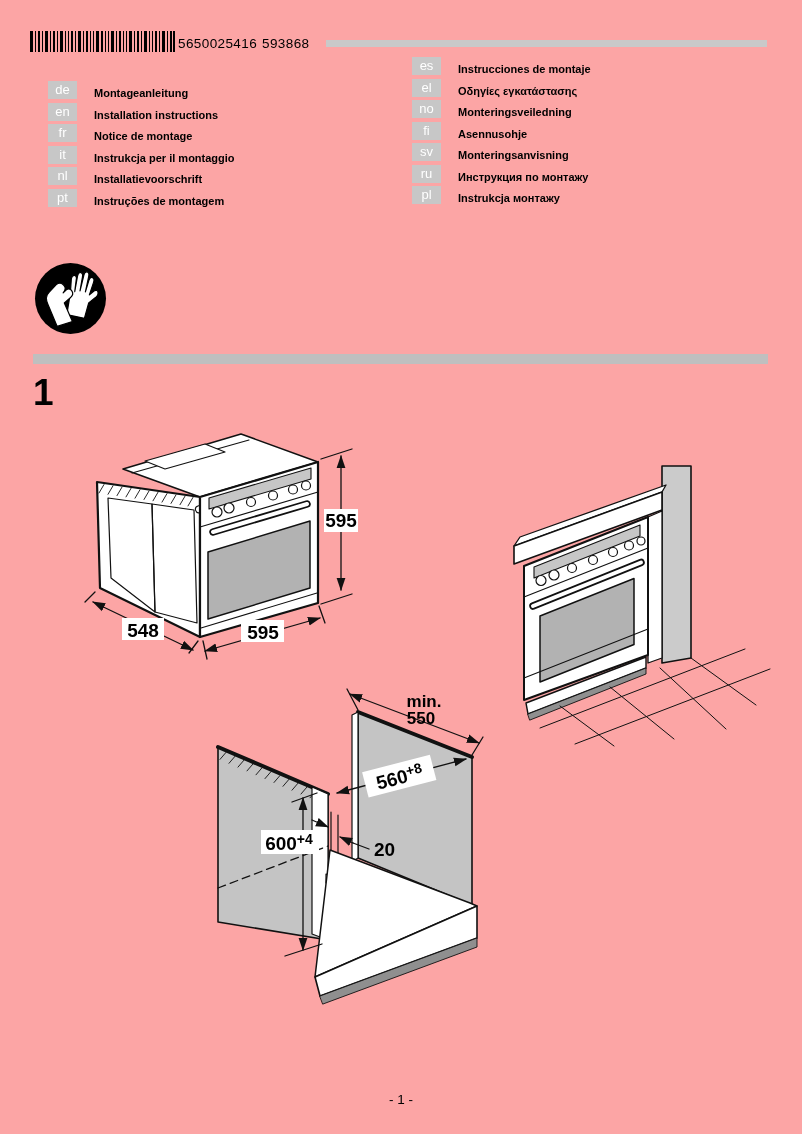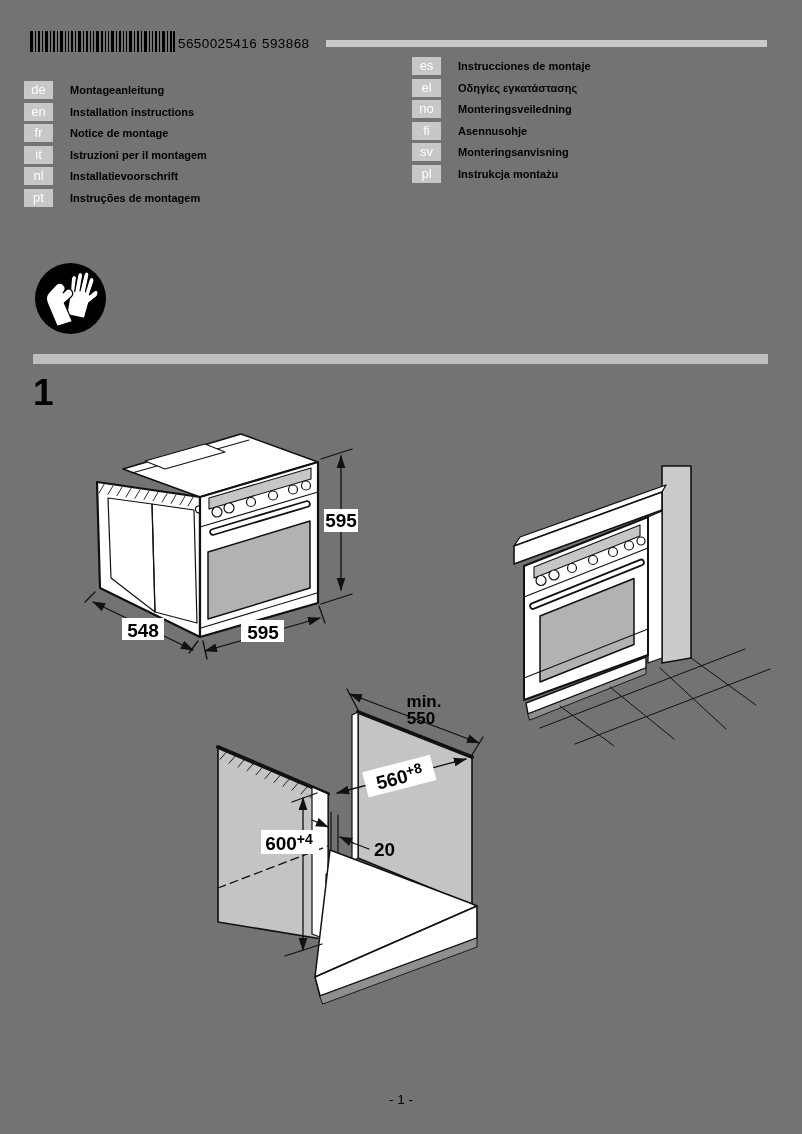--- a/index.html
+++ b/index.html
@@ -1,24 +1,24 @@
 <!DOCTYPE html>
 <html><head>
 <meta charset="utf-8">
 <style>
   html,body{margin:0;padding:0;background:#fff;}
-  .page{position:relative;width:802px;height:1134px;background:#737373;overflow:hidden;
+  .page{position:relative;width:802px;height:1134px;background:#fca5a5;overflow:hidden;
         font-family:"Liberation Sans",sans-serif;color:#000;}
   .abs{position:absolute;}
   .barcode-num{position:absolute;top:36px;font-size:13.5px;letter-spacing:.4px;}
   .top-gray-bar{position:absolute;left:326px;top:40px;width:441px;height:7px;background:#c9c9c9;}
   .lang-col{position:absolute;display:flex;flex-direction:column;gap:3.5px;}
-  .lang-col.left{left:24px;top:81px;}
+  .lang-col.left{left:48px;top:81px;}
   .lang-col.right{left:412px;top:57px;}
-  .lang-row{display:flex;align-items:center;height:18px;}
+  .lang-row{display:flex;align-items:flex-end;height:18px;}
   .chip{display:inline-block;width:29px;height:18px;background:#c7c7c7;color:#fff;
         font-size:13px;line-height:18px;text-align:center;flex:0 0 29px;}
   .lang-label{margin-left:17px;font-weight:bold;font-size:11px;white-space:nowrap;}
   .divider{position:absolute;left:33px;top:354px;width:735px;height:10px;background:#bfbfbf;}
   .fig-number{position:absolute;left:33px;top:372px;font-size:37px;font-weight:bold;}
   .footer{position:absolute;left:0;top:1092px;width:100%;text-align:center;font-size:13.5px;}
   svg text{font-family:"Liberation Sans",sans-serif;}
   .dimtxt{font-size:19px;font-weight:bold;}
   .dimtxt-sm{font-size:17px;font-weight:bold;}
   .suptxt{font-size:14px;font-weight:bold;}
@@ -43,21 +43,21 @@
     <div class="lang-row">
         <span class="chip">en</span>
         <span class="lang-label">Installation instructions</span>
       </div>
     <div class="lang-row">
         <span class="chip">fr</span>
         <span class="lang-label">Notice de montage</span>
       </div>
     <div class="lang-row">
         <span class="chip">it</span>
-        <span class="lang-label">Istruzioni per il montagem</span>
+        <span class="lang-label">Instrukcja per il montaggio</span>
       </div>
     <div class="lang-row">
         <span class="chip">nl</span>
         <span class="lang-label">Installatievoorschrift</span>
       </div>
     <div class="lang-row">
         <span class="chip">pt</span>
         <span class="lang-label">Instruções de montagem</span>
       </div>
   </div>
@@ -77,22 +77,26 @@
       </div>
     <div class="lang-row">
         <span class="chip">fi</span>
         <span class="lang-label">Asennusohje</span>
       </div>
     <div class="lang-row">
         <span class="chip">sv</span>
         <span class="lang-label">Monteringsanvisning</span>
       </div>
     <div class="lang-row">
+        <span class="chip">ru</span>
+        <span class="lang-label">Инструкция по монтажу</span>
+      </div>
+    <div class="lang-row">
         <span class="chip">pl</span>
-        <span class="lang-label">Instrukcja montażu</span>
+        <span class="lang-label">Instrukcja монтажу</span>
       </div>
   </div>
 
   <svg class="abs" style="left:0;top:0;" width="140" height="360" viewBox="0 0 140 360">
     <circle cx="70.5" cy="298.5" r="35.5" fill="#000"></circle>
     <g transform="translate(81,291) rotate(12)" fill="#fff" stroke="#000" stroke-width="1.2" stroke-linejoin="round">
       <path d="M -9,26 L -10,4 L -12,-10 Q -12,-14 -9.5,-14 Q -7,-14 -7,-10 L -6,2
                L -6.5,-14 Q -6.5,-18 -4,-18 Q -1.5,-18 -1.5,-14 L -1,0
                L -0.5,-16 Q -0.5,-20 2,-20 Q 4.5,-20 4.5,-16 L 4.5,0
                L 5.5,-12 Q 6,-16 8.5,-15.5 Q 11,-15 10.5,-11 L 9,2

